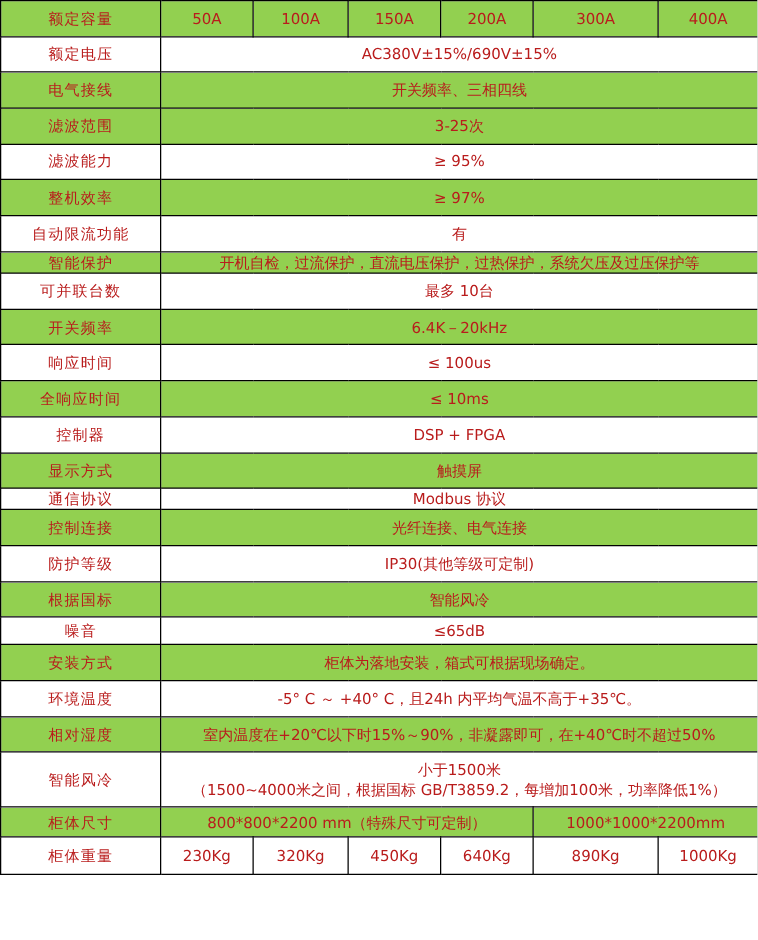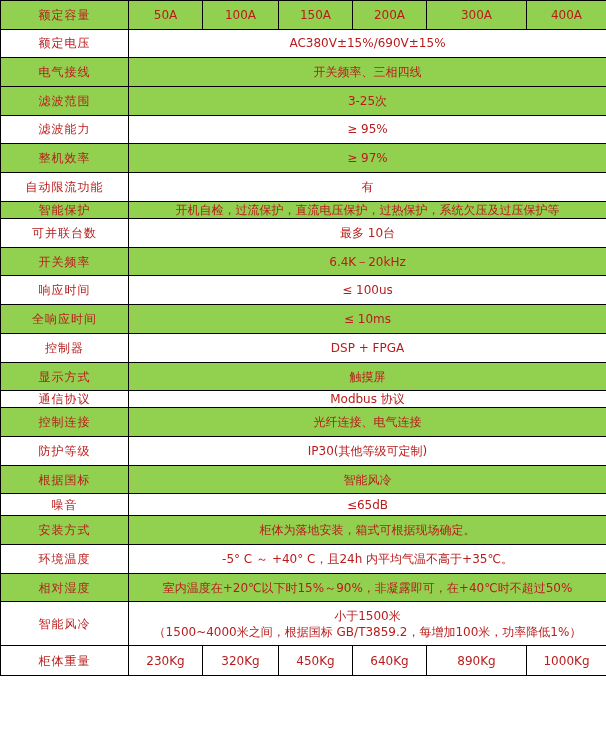--- a/index.html
+++ b/index.html
@@ -147,20 +147,25 @@
         </tr>
         <tr class="green" style="height: 28px;">
           <td class="label">相对湿度</td>
           <td colspan="6">室内温度在+20℃以下时15%～90%，非凝露即可，在+40℃时不超过50%</td>
         </tr>
         <tr class="white" style="height: 44px;">
           <td class="label">智能风冷</td>
           <td colspan="6">小于1500米
 （1500~4000米之间，根据国标 GB/T3859.2，每增加100米，功率降低1%）</td>
         </tr>
+        <tr class="green" style="height: 24px;">
+          <td class="label">柜体尺寸</td>
+          <td colspan="4">800*800*2200 mm（特殊尺寸可定制）</td>
+          <td colspan="2">1000*1000*2200mm</td>
+        </tr>
         <tr class="white" style="height: 30px; margin-left: 24px;">
           <td class="label">柜体重量</td>
           <td>230Kg</td>
           <td>320Kg</td>
           <td>450Kg</td>
           <td>640Kg</td>
           <td>890Kg</td>
           <td>1000Kg</td>
         </tr>
       </tbody>

